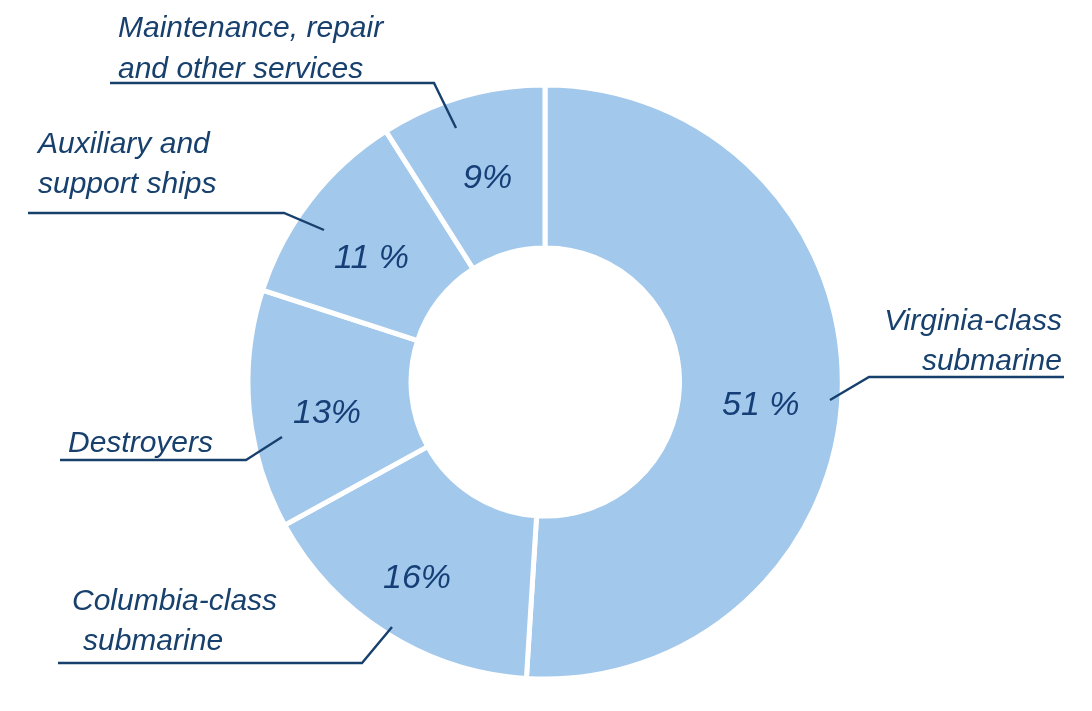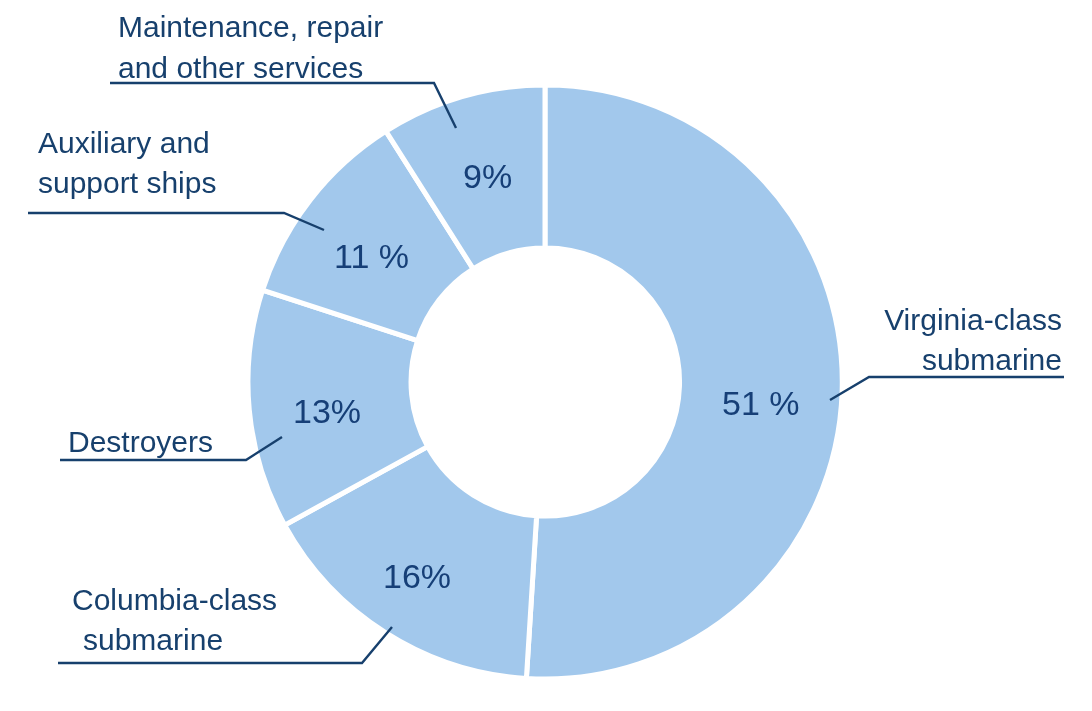--- a/index.html
+++ b/index.html
@@ -10,20 +10,21 @@
   body {
     width: 1092px;
     height: 711px;
     font-family: "Liberation Sans", sans-serif;
     overflow: hidden;
   }
   #chart-root {
     position: relative;
     width: 975px;
     height: 711px;
+    font-style: italic;
   }
   svg#donut-svg {
     position: absolute;
     top: 0;
     left: 0;
     width: 1092px;
     height: 711px;
     display: block;
   }
   .cat-label {

